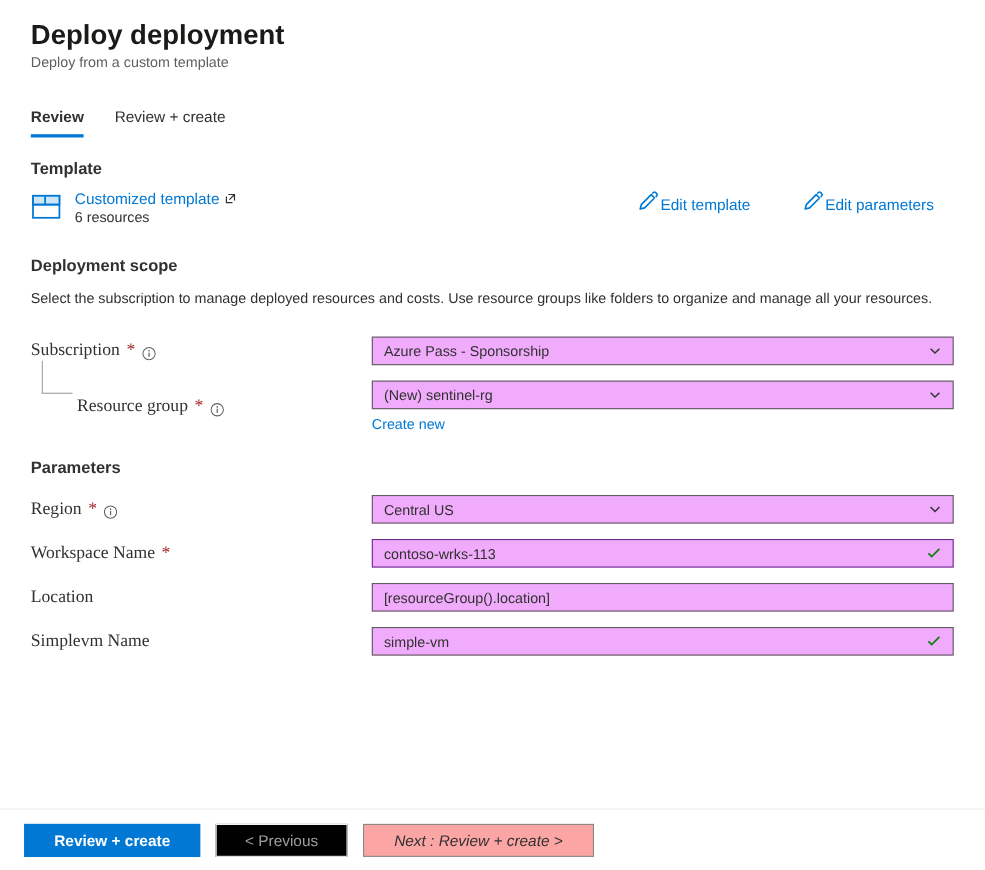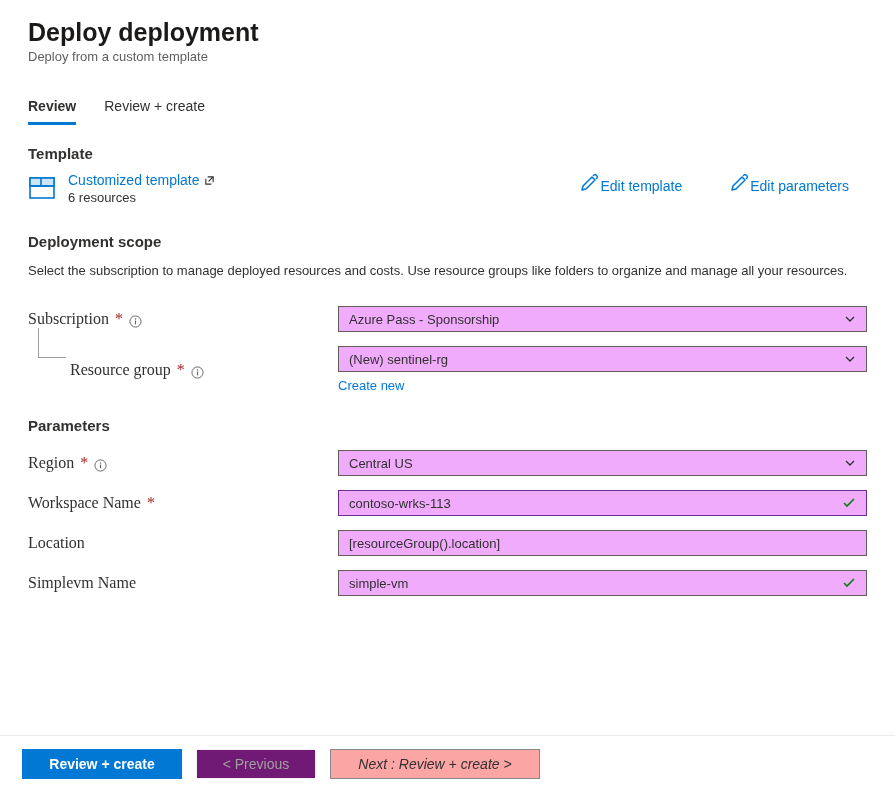--- a/index.html
+++ b/index.html
@@ -239,21 +239,21 @@
       justify-content: center;
     }
     .btn-primary {
       background: #0078d4;
       color: #ffffff;
       font-weight: 600;
       border-color: #0078d4;
       min-width: 160px;
     }
     .btn-disabled {
-      background: #701a75;
+      background: #000000;
       color: #a19f9d;
       border-color: #f3f2f1;
       cursor: not-allowed;
       min-width: 120px;
     }
     .btn-outline {
       background: #fca5a5;
       color: #323130;
       border: 1px solid #8a8886;
       min-width: 210px;

